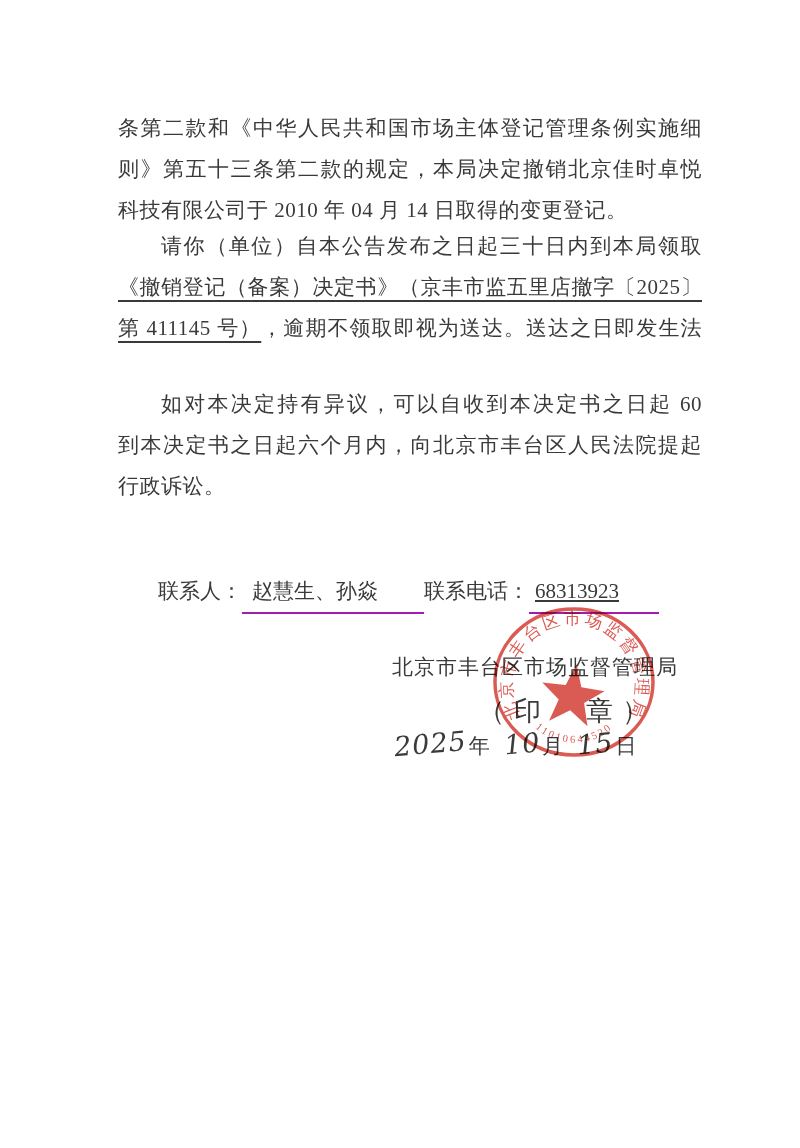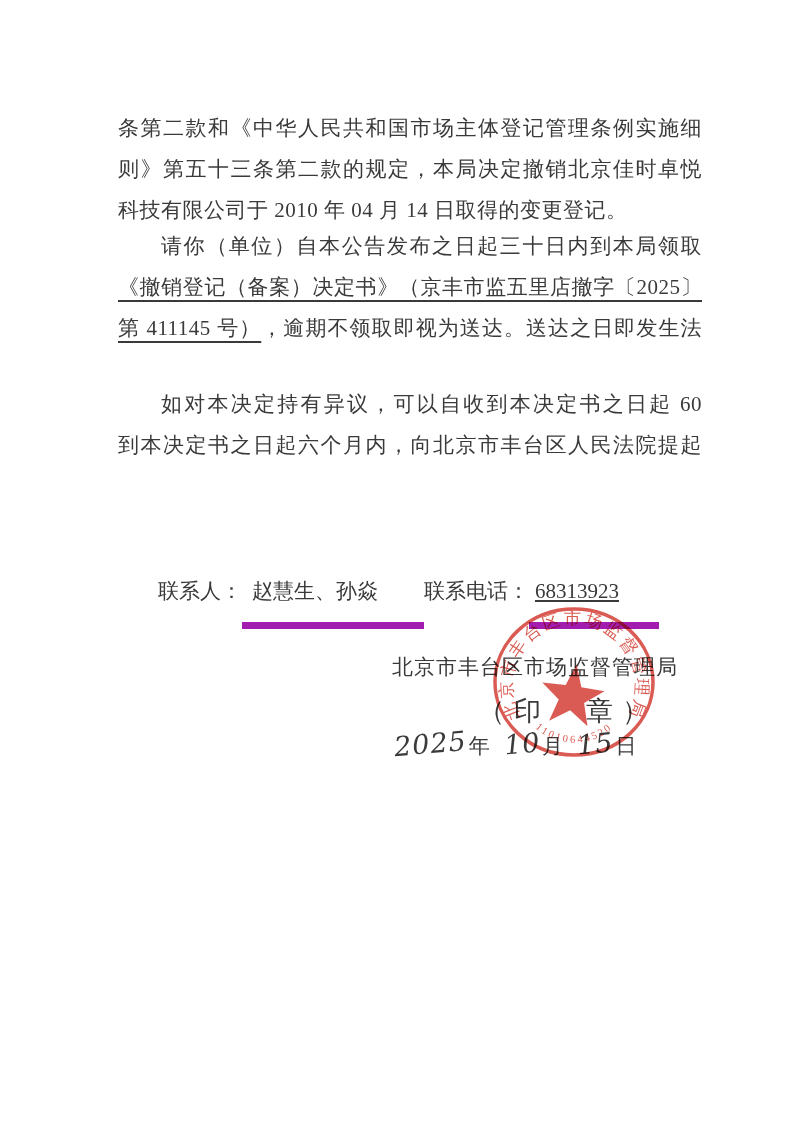--- a/index.html
+++ b/index.html
@@ -41,22 +41,22 @@
   
   .contact-row{
     position:absolute;
     left:158px;
     font-size:21px;
     line-height:30px;
     white-space:nowrap;
   }
   .uval{
     display:inline-block;
-    border-bottom:7px solid #a21caf;
-    padding-bottom:16px;
+    border-bottom:2px solid #a21caf;
+    padding-bottom:6px;
     box-sizing:border-box;
   }
   .uval.w-person{width:182px;padding-left:10px;}
   .uval.w-phone{width:130px;padding-left:6px;text-decoration:underline;}
   .uval.w-address{width:372px;padding-left:6px;}
   
   .sig-org{
     position:absolute;
     left:392px;
     top:653px;
@@ -116,20 +116,21 @@
       <div class="doc-line"><span>科技有限公司于 2010 年 04 月 14 日取得的变更登记。</span></div>
     </div>
   <div class="block" style="top:226px">
       <div class="doc-line justify indent"><span>请你（单位）自本公告发布之日起三十日内到本局领取</span></div>
       <div class="doc-line justify"><span class="u">《撤销登记（备案）决定书》（京丰市监五里店撤字〔2025〕</span></div>
       <div class="doc-line justify"><span class="u">第 411145 号）</span><span>，逾期不领取即视为送达。送达之日即发生法</span></div>
     </div>
   <div class="block" style="top:384px">
       <div class="doc-line justify indent"><span>如对本决定持有异议，可以自收到本决定书之日起 60</span></div>
       <div class="doc-line justify"><span>到本决定书之日起六个月内，向北京市丰台区人民法院提起</span></div>
+      <div class="doc-line"><span>行政诉讼。</span></div>
     </div>
 
   <div class="contact-row" style="top:576px">
     <span>联系人：</span><span class="uval w-person">赵慧生、孙焱</span><span>联系电话：</span><span class="uval w-phone">68313923</span>
   </div>
 
 
   <div class="sig-org">北京市丰台区市场监督管理局</div>
   <div class="sig-note">（印　章）</div>
   <div class="sig-date">

